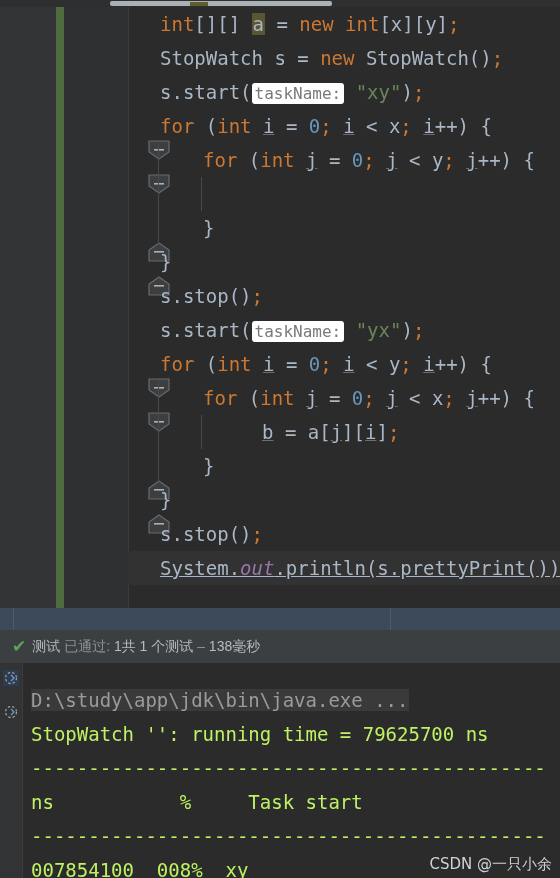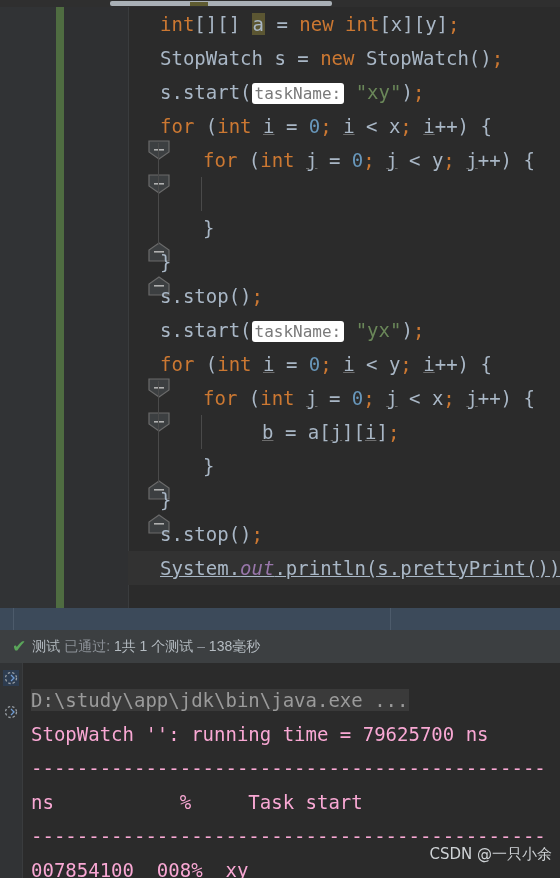--- a/index.html
+++ b/index.html
@@ -66,28 +66,28 @@
   .test-text .dim { color:#8b9097; }
 
   
   .console { position:absolute; left:0; top:663px; width:560px; height:215px; background:#2b2b2b; }
   .console-gutter { position:absolute; left:0; top:0; width:22px; height:215px; background:#313335; }
   .cg-icon { position:absolute; left:3px; width:16px; height:16px; }
   .cg-icon.sel { background:#2d3c50; }
   .console-sep { position:absolute; left:22px; top:0; width:1px; height:215px; background:#3a3c3e; }
   .console-body { position:absolute; left:23px; top:0; right:0; bottom:0; padding-left:8px;margin-top:20px; }
   .cline {
-    height:34px; line-height:34px; font-size:19px; color:#f9a8d4;
+    height:34px; line-height:34px; font-size:19px; color:#bef264;
     white-space:pre; font-family:"DejaVu Sans Mono","Liberation Mono", monospace;
   }
   .cline.cmd { color:#9b9b9b; }
   .cline.cmd .hl { background:#3a3a3a; }
 
   .watermark {
-    position:absolute; right:8px; bottom:14px;
+    position:absolute; right:8px; bottom:4px;
     font-family:"DejaVu Sans","Liberation Sans", sans-serif;
     font-size:15px; color:#cfd3d6;
   }
 </style>
 </head>
 <body>
 
 <div id="root">
 
   <div class="editor">

